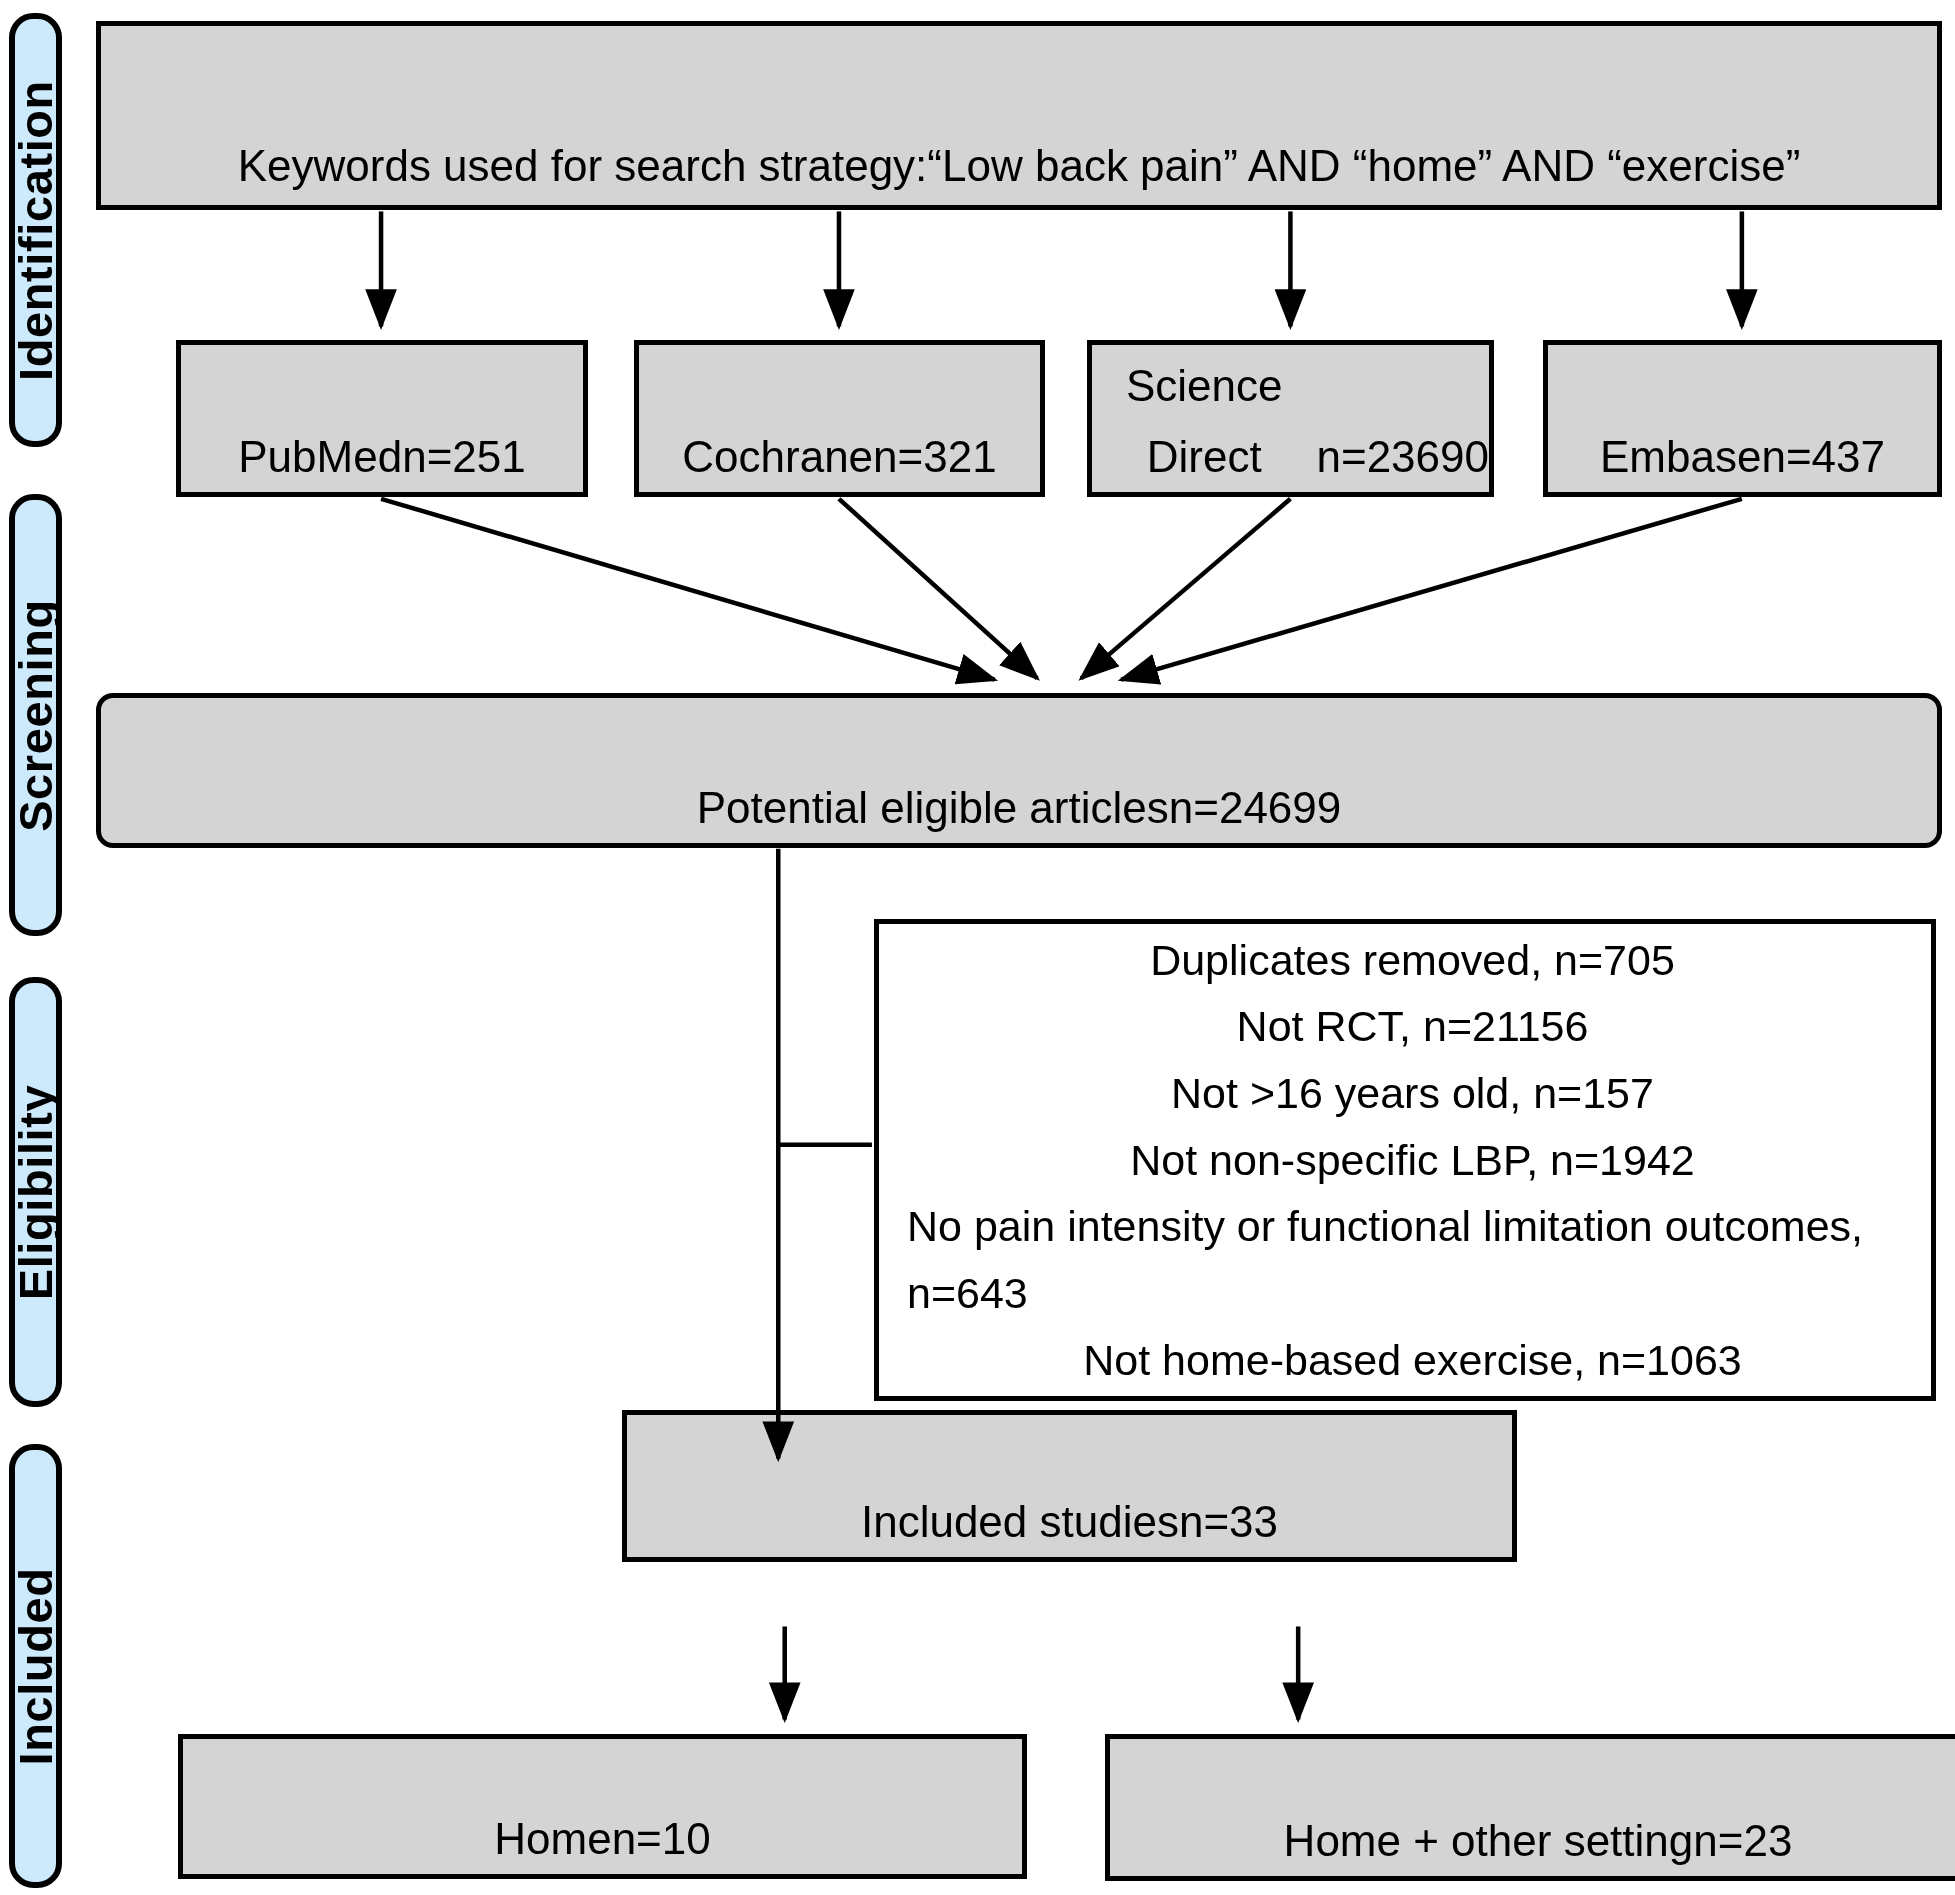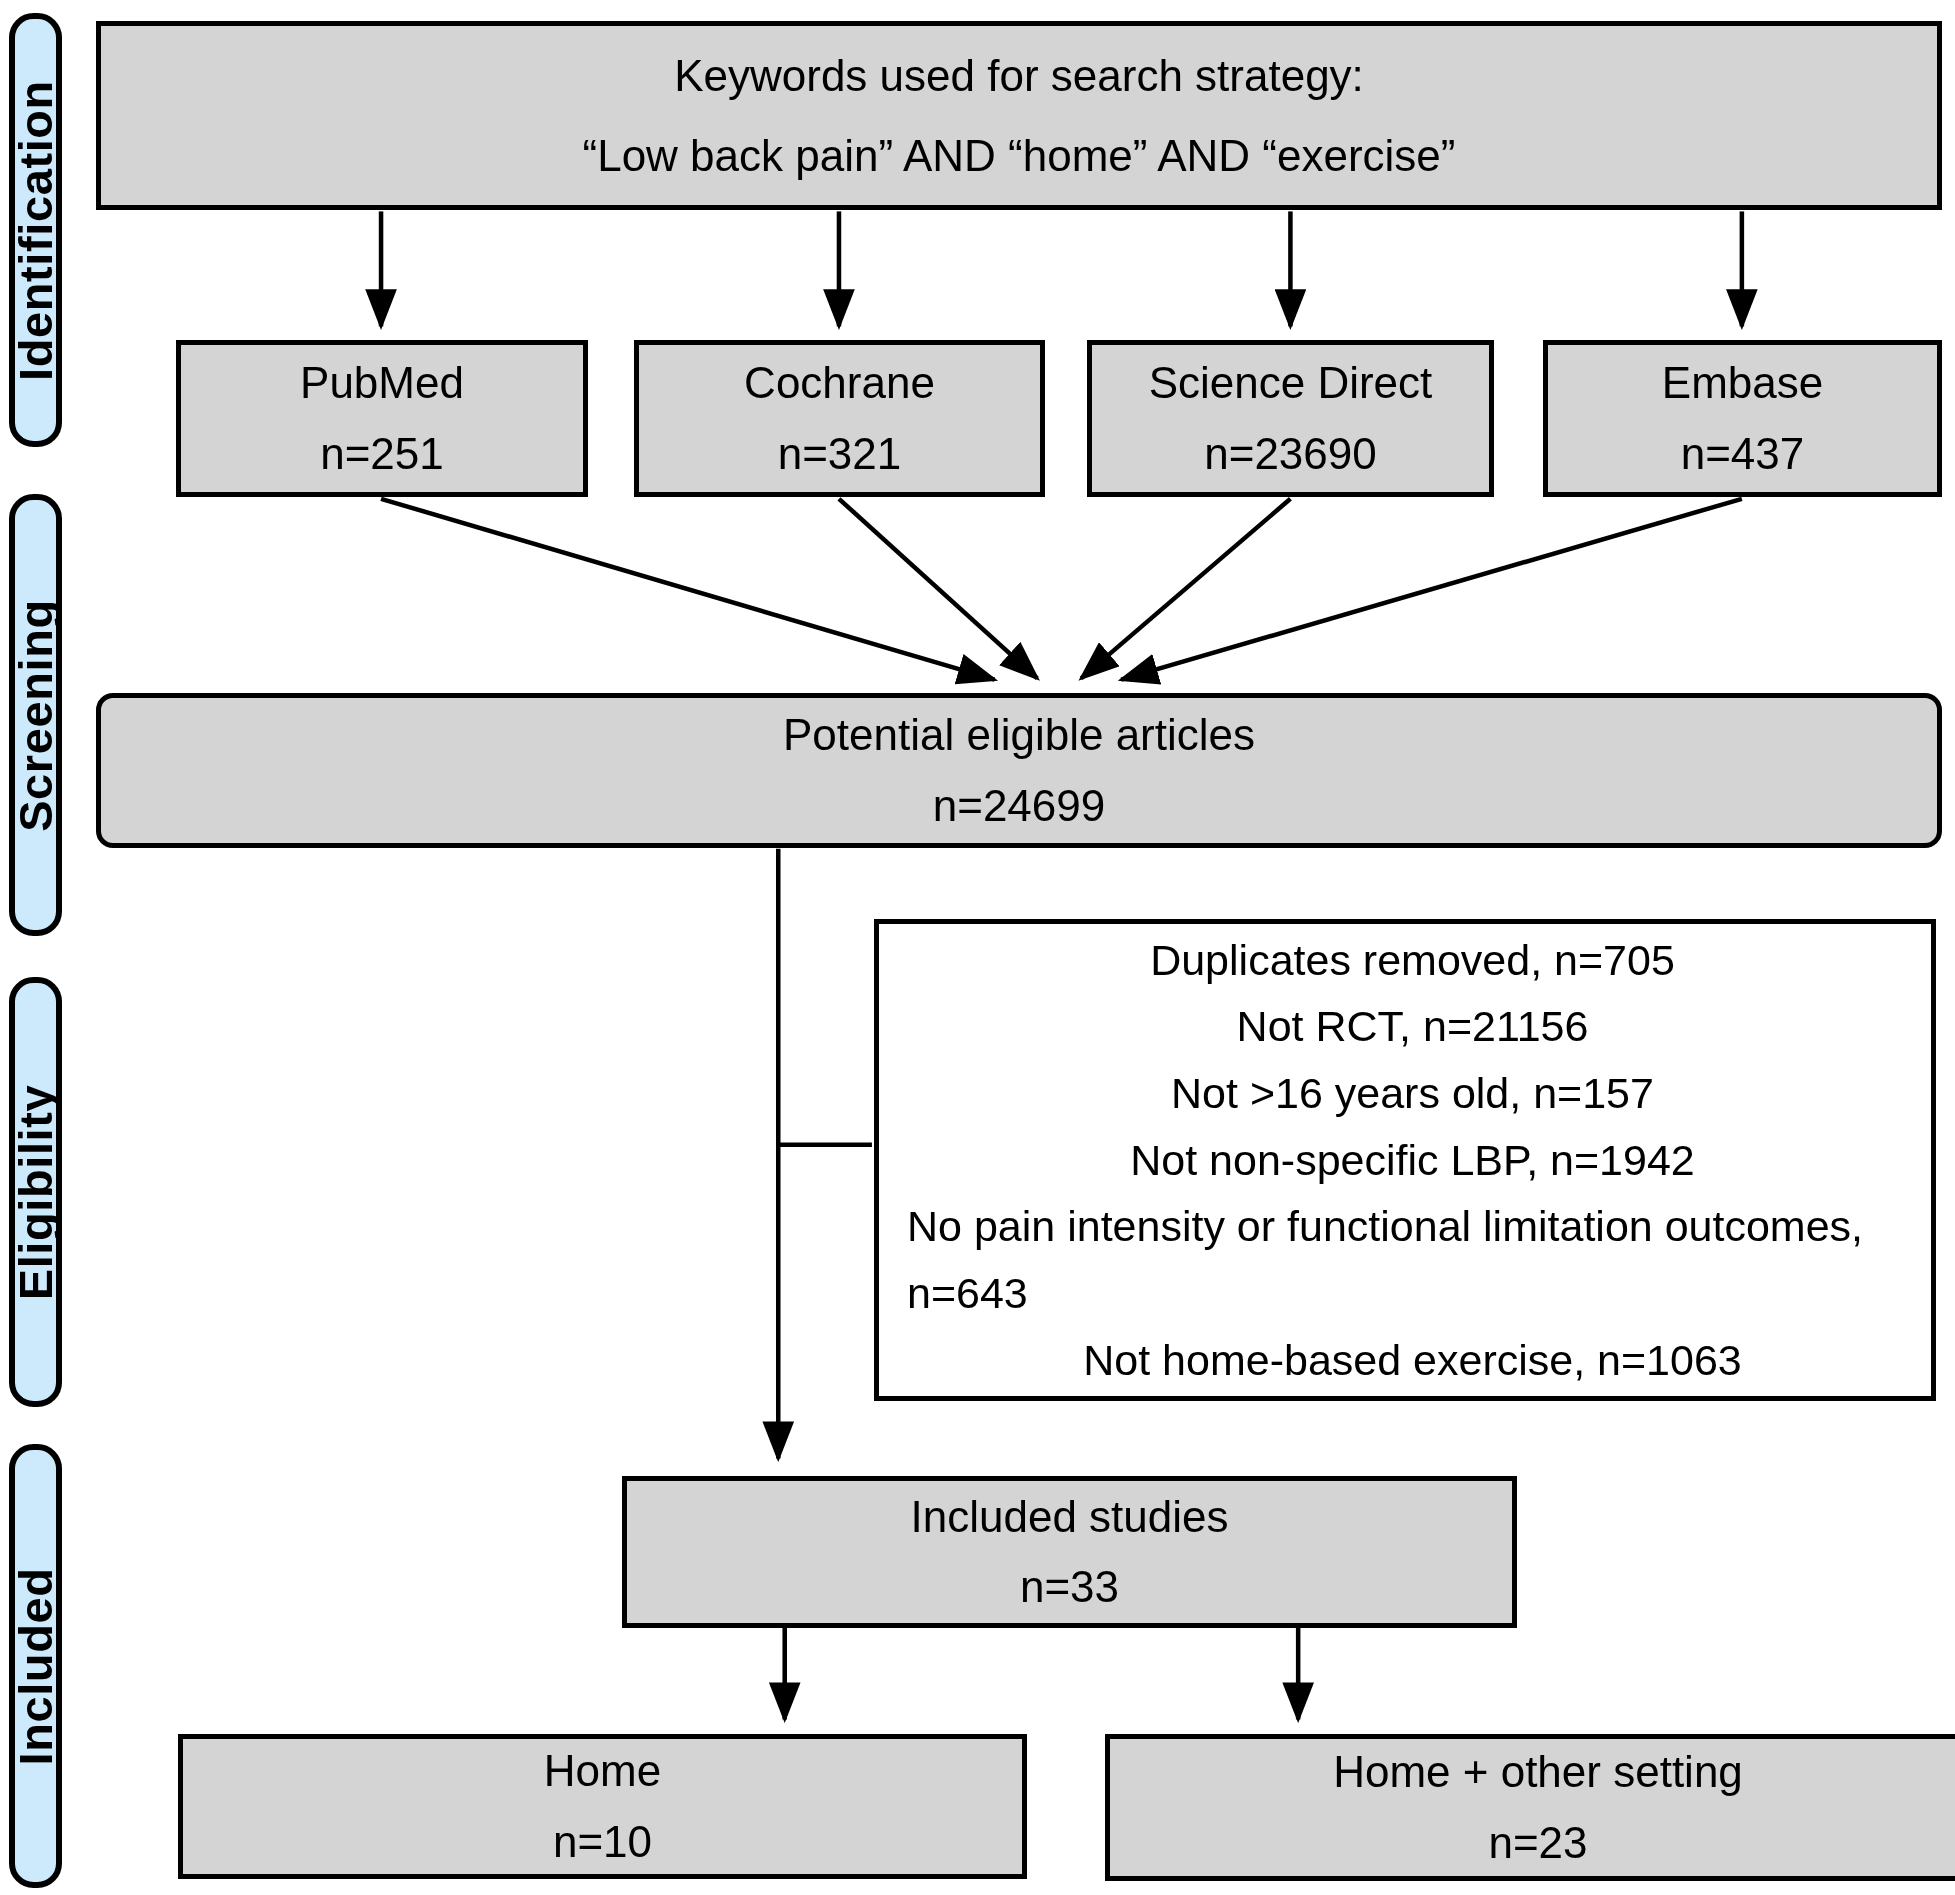--- a/index.html
+++ b/index.html
@@ -34,22 +34,22 @@
     font-weight:bold;
     font-size:47px;
     letter-spacing:0.6px;
   }
 
   
   .gbox{
     position:absolute;
     background:var(--box-fill);
     border:5.8px solid var(--border);
-    display:flex;flex-direction:column;
-    align-items:center;justify-content:center;
+    display:flex;
+    align-items:flex-end;justify-content:center;
     text-align:center;
     font-size:44px;
     line-height:1.6;
   }
   .gbox.keywords{line-height:1.8;}
 
   
   .exbox{
     position:absolute;
     background:var(--exclusion-fill);
@@ -116,21 +116,21 @@
 
   <div class="exbox" style="left:874px;top:919px;width:1062px;height:482px;">
     <div>Duplicates removed, n=705</div>
     <div>Not RCT, n=21156</div>
     <div>Not &gt;16 years old, n=157</div>
     <div>Not non-specific LBP, n=1942</div>
     <div>No pain intensity or functional limitation outcomes, n=643</div>
     <div>Not home-based exercise, n=1063</div>
   </div>
 
-  <div class="gbox" style="left:622px;top:1476px;width:895px;height:152px;">
+  <div class="gbox" style="left:622px;top:1410px;width:895px;height:152px;">
     <div>Included studies</div>
     <div>n=33</div>
   </div>
 
   <div class="gbox" style="left:178px;top:1734px;width:849px;height:145px;">
     <div>Home</div>
     <div>n=10</div>
   </div>
   <div class="gbox" style="left:1076px;top:1734px;width:866px;height:147px;margin-left:29px;">
     <div>Home + other setting</div>

